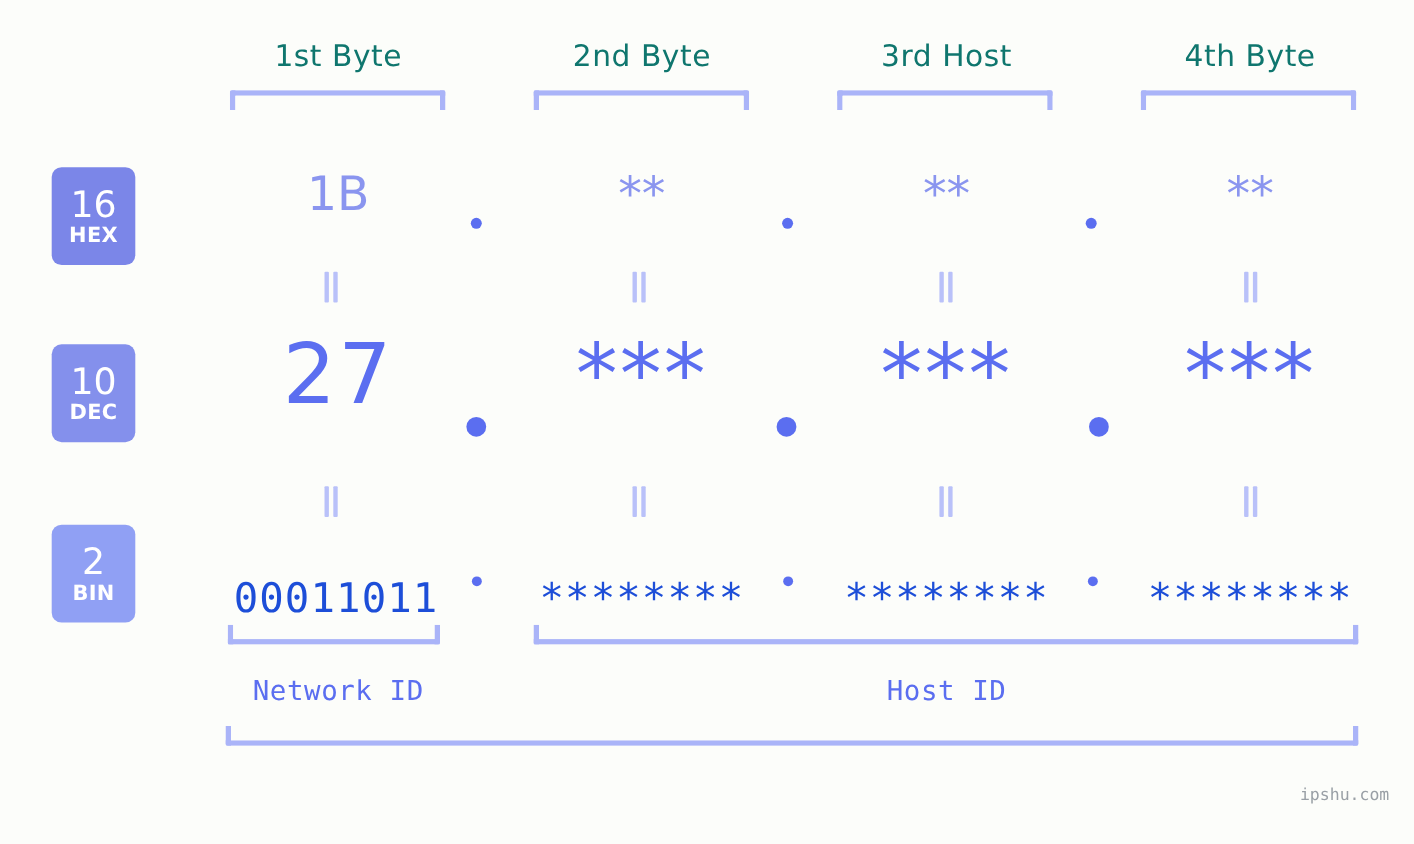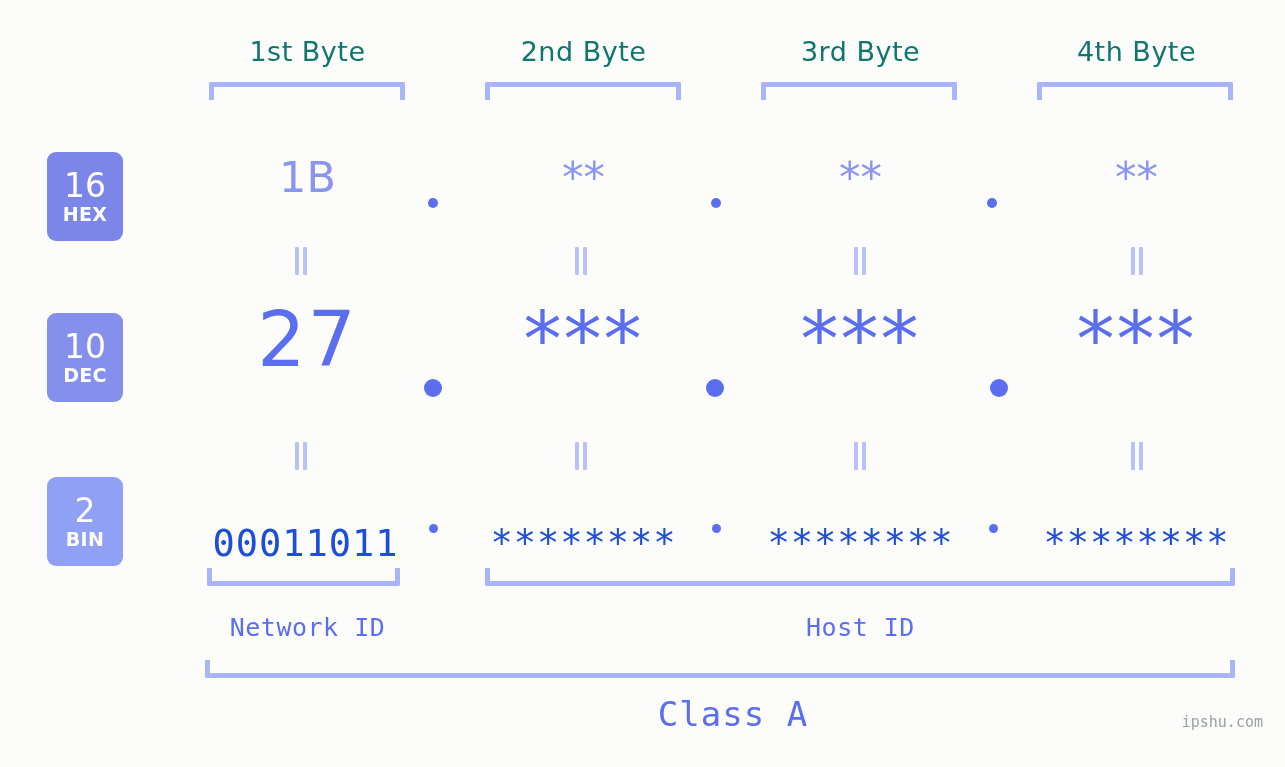--- a/index.html
+++ b/index.html
@@ -185,21 +185,21 @@
     letter-spacing: 0px;
   }
 </style>
 </head>
 <body style="background: rgb(252, 253, 250);">
 
 <div class="stage">
 
   <div class="byte-label" style="left:170px;width:275px;">1st Byte</div>
   <div class="byte-label" style="left:446px;width:275px;">2nd Byte</div>
-  <div class="byte-label" style="left:723px;width:275px;">3rd Byte</div>
+  <div class="byte-label" style="left:723px;width:275px;">3rd Host</div>
   <div class="byte-label" style="left:999px;width:275px;">4th Byte</div>
 
   <div class="bracket-top" style="left:209px;width:196px;"></div>
   <div class="bracket-top" style="left:485px;width:196px;"></div>
   <div class="bracket-top" style="left:761px;width:196px;"></div>
   <div class="bracket-top" style="left:1037px;width:196px;"></div>
 
   <div class="base-badge" id="badge-hex" style="background: rgb(123, 134, 232);">
     <span class="num">16</span>
     <span class="nm">HEX</span>
@@ -281,17 +281,16 @@
   </div>
 
   <div class="bracket-bottom" style="left:207px;width:193px;top:568px;"></div>
   <div class="bracket-bottom" style="left:485px;width:750px;top:568px;"></div>
 
   <div class="section-caption" style="left:723px;width:275px;top:613px;">Host ID</div>
   <div class="section-caption" style="left:170px;width:275px;top:613px;">Network ID</div>
 
   <div class="bracket-bottom" style="left:205px;width:1030px;top:660px;"></div>
 
-  <div class="class-caption" style="left:583px;width:300px;top:694px;">Class A</div>
 
   <div class="watermark">ipshu.com</div>
 
 </div>
 
 </body></html>

